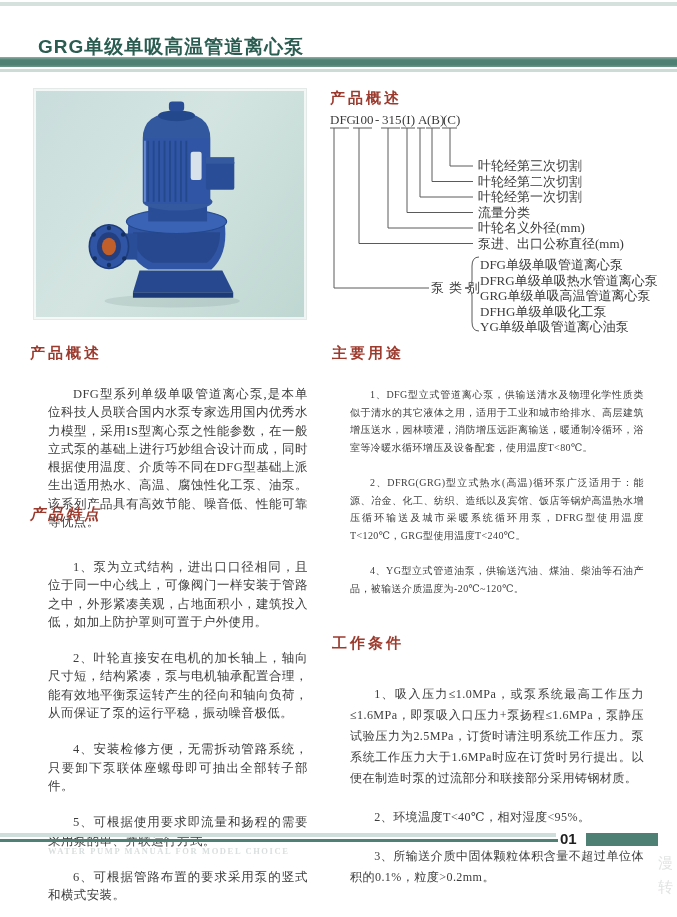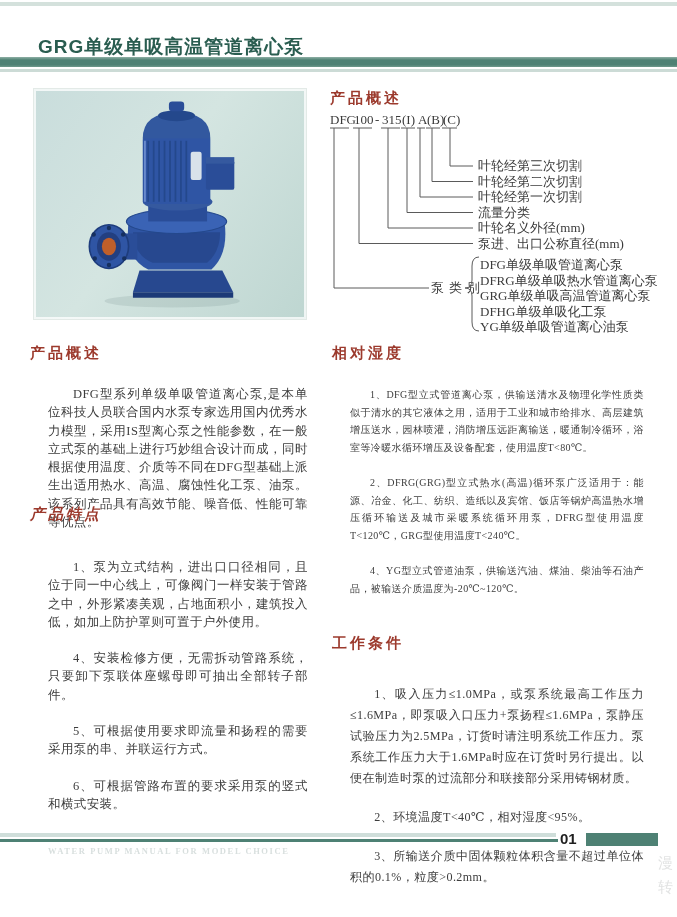--- a/index.html
+++ b/index.html
@@ -182,26 +182,27 @@
   </svg>
 
   <div class="abs sec-head" style="left:30px; top:344px;">产品概述</div>
   <div class="abs body-block blk-overview">
     <p>DFG型系列单级单吸管道离心泵,是本单位科技人员联合国内水泵专家选用国内优秀水力模型，采用IS型离心泵之性能参数，在一般立式泵的基础上进行巧妙组合设计而成，同时根据使用温度、介质等不同在DFG型基础上派生出适用热水、高温、腐蚀性化工泵、油泵。该系列产品具有高效节能、噪音低、性能可靠等优点。</p>
   </div>
 
   <div class="abs sec-head" style="left:30px; top:505px;font-style:italic;">产品特点</div>
   <div class="abs body-block blk-features">
     <p>1、泵为立式结构，进出口口径相同，且位于同一中心线上，可像阀门一样安装于管路之中，外形紧凑美观，占地面积小，建筑投入低，如加上防护罩则可置于户外使用。</p>
+    <p>2、叶轮直接安在电机的加长轴上，轴向尺寸短，结构紧凑，泵与电机轴承配置合理，能有效地平衡泵运转产生的径向和轴向负荷，从而保证了泵的运行平稳，振动噪音极低。</p>
     <p>4、安装检修方便，无需拆动管路系统，只要卸下泵联体座螺母即可抽出全部转子部件。</p>
     <p>5、可根据使用要求即流量和扬程的需要采用泵的串、并联运行方式。</p>
     <p>6、可根据管路布置的要求采用泵的竖式和横式安装。</p>
   </div>
 
-  <div class="abs sec-head" style="left:332px; top:344px;">相对湿度</div>
+  <div class="abs sec-head" style="left:332px; top:344px;">主要用途</div>
   <div class="abs body-block blk-uses">
     <p>1、DFG型立式管道离心泵，供输送清水及物理化学性质类似于清水的其它液体之用，适用于工业和城市给排水、高层建筑增压送水，园林喷灌，消防增压远距离输送，暖通制冷循环，浴室等冷暖水循环增压及设备配套，使用温度T&lt;80℃。</p>
     <p>2、DFRG(GRG)型立式热水(高温)循环泵广泛适用于：能源、冶金、化工、纺织、造纸以及宾馆、饭店等锅炉高温热水增压循环输送及城市采暖系统循环用泵，DFRG型使用温度T&lt;120℃，GRG型使用温度T&lt;240℃。</p>
     <p>4、YG型立式管道油泵，供输送汽油、煤油、柴油等石油产品，被输送介质温度为-20℃~120℃。</p>
   </div>
 
   <div class="abs sec-head" style="left:332px; top:634px;">工作条件</div>
   <div class="abs body-block blk-conditions">
     <p>1、吸入压力≤1.0MPa，或泵系统最高工作压力≤1.6MPa，即泵吸入口压力+泵扬程≤1.6MPa，泵静压试验压力为2.5MPa，订货时请注明系统工作压力。泵系统工作压力大于1.6MPa时应在订货时另行提出。以便在制造时泵的过流部分和联接部分采用铸钢材质。</p>
     <p>2、环境温度T&lt;40℃，相对湿度&lt;95%。</p>

